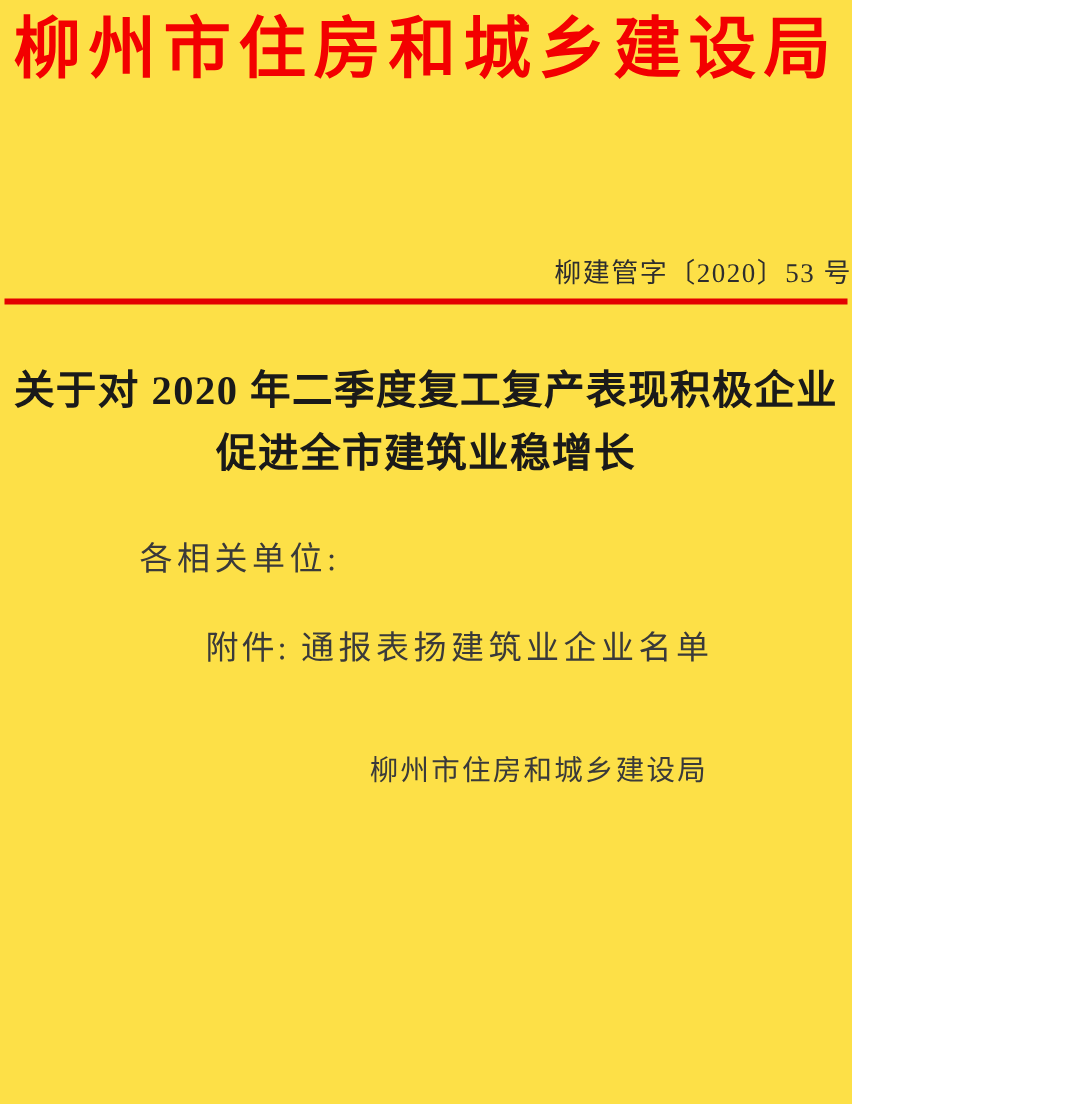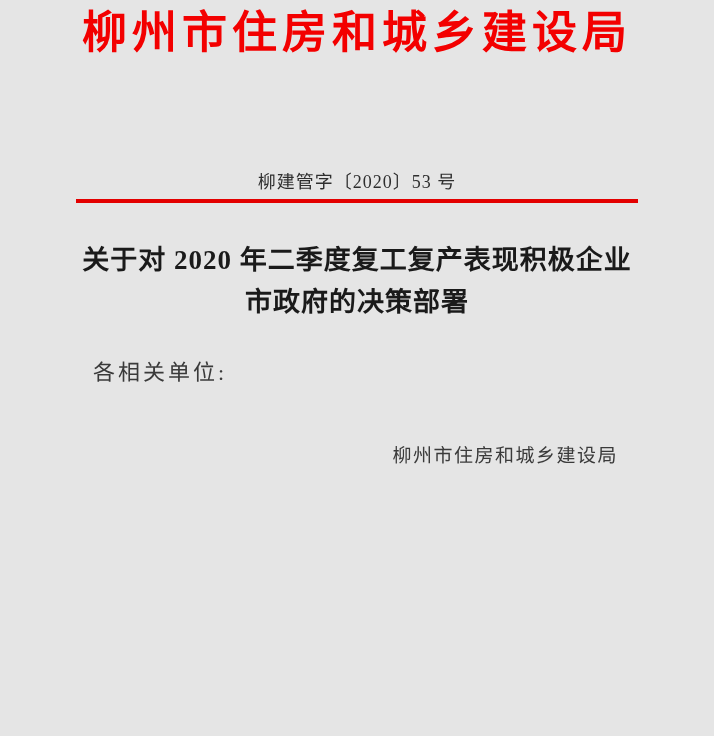--- a/index.html
+++ b/index.html
@@ -2,39 +2,39 @@
 <html lang="zh-CN" style="--header-red: #f30000; --line-red: #e30000; --title-text: #1a1a1a; --body-text: #3a3a3a;"><head>
 <meta charset="utf-8">
 <style>
   html, body {
     margin: 0;
     padding: 0;
     background: #ffffff;
   }
   .page {
     position: relative;
-    width: 714px;
+    width: 568px;
     height: 736px;
-    background: #e5e5e5;
+    background: #fde047;
     overflow: hidden;
     font-family: "Liberation Serif", "DejaVu Serif", serif;
   }
   .agency-header {
     padding-top: 6px;
     text-align: center;
     font-size: 45px;
     line-height: 54px;
     font-weight: 700;
     letter-spacing: 5px;
     white-space: nowrap;
     color: var(--header-red, #f30000);
   }
   .doc-number {
     margin-top: 112px;
-    text-align: center;
+    text-align: right;
     font-size: 18px;
     line-height: 20px;
     letter-spacing: 1px;
     color: #2e2e2e;
   }
   .red-line {
     width: 562px;
     height: 4px;
     margin: 7px auto 0 auto;
     background: var(--line-red, #e30000);
@@ -95,24 +95,25 @@
 <div class="page">
 
   <div class="agency-header">柳州市住房和城乡建设局</div>
 
   <div class="doc-number">柳建管字〔2020〕53 号</div>
 
   <div class="red-line"></div>
 
   <div class="doc-title">
     <div>关于对 2020 年二季度复工复产表现积极企业</div>
-    <div>市政府的决策部署</div>
+    <div>促进全市建筑业稳增长</div>
   </div>
 
   <div class="body-block">
     <p class="salutation">各相关单位:</p>
+    <p class="attachment"><span>附件: </span><span class="attachment-name">通报表扬建筑业企业名单</span></p>
   </div>
 
   <div class="signature-block">
     <div class="signature-name">柳州市住房和城乡建设局</div>
   </div>
 
 </div>
 
 </body></html>

